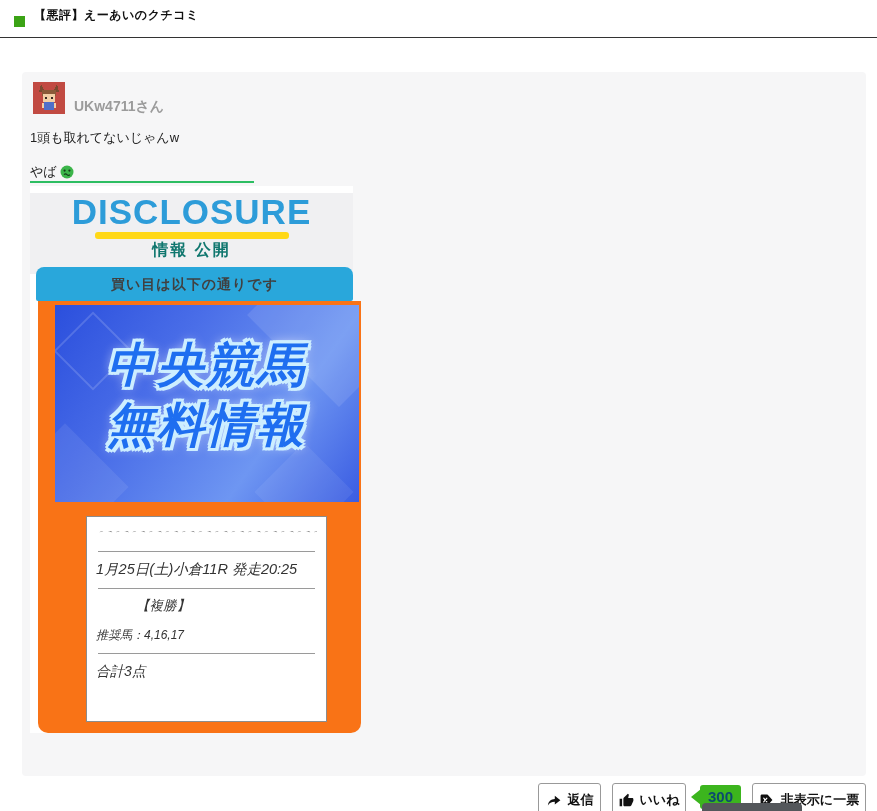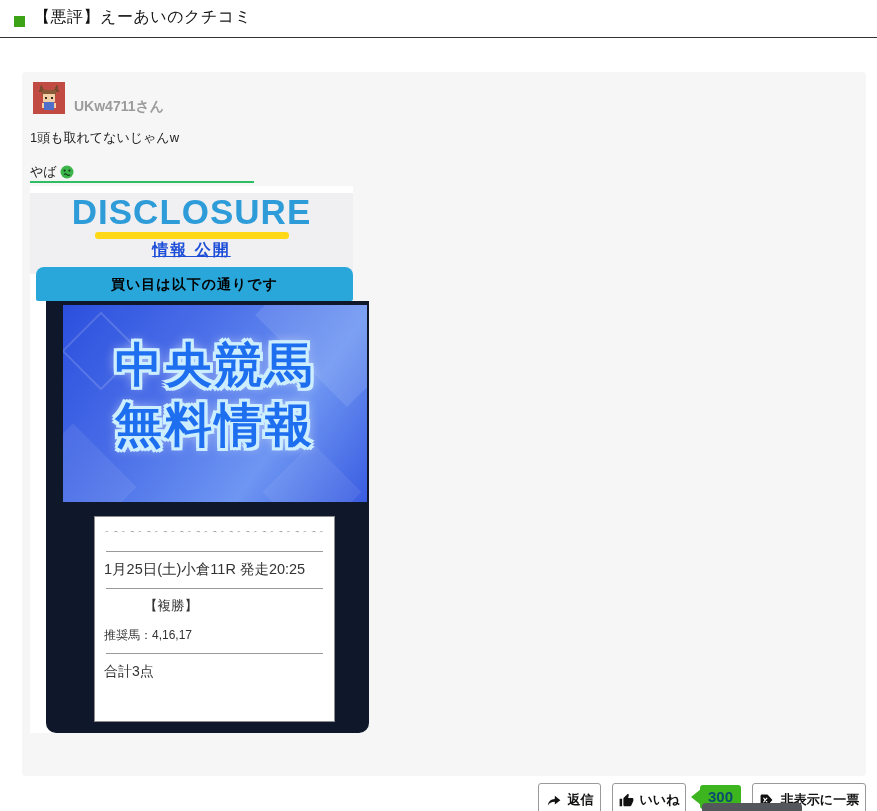--- a/index.html
+++ b/index.html
@@ -2,39 +2,39 @@
 <html><head>
 <meta charset="utf-8">
 <style>
   * { margin:0; padding:0; box-sizing:border-box; }
   html,body { background:#fff; }
   body { font-family:"Liberation Sans","DejaVu Sans",sans-serif; }
   .page { position:relative; width:877px; height:811px; overflow:hidden; background:#fff; }
 
   
   .hd-bullet { position:absolute; left:14px; top:16px; width:11px; height:11px; background:#3BA315; }
-  .hd-title  { position:absolute; left:34px; top:7px; font-size:16px; font-weight:normal; color:#111; letter-spacing:.5px; }
+  .hd-title  { position:absolute; left:34px; top:7px; font-size:12px; font-weight:bold; color:#111; letter-spacing:.5px; }
   .hd-rule   { position:absolute; left:0; top:37px; width:877px; height:0; border-top:1px solid #333; }
 
   
   .card { position:absolute; left:22px; top:72px; width:844px; height:704px; background:#f6f6f7; border-radius:4px; }
   .avatar { position:absolute; left:11px; top:10px; width:32px; height:32px; display:block; }
   .username { position:absolute; left:52px; top:26px; font-size:14px; font-weight:bold; color:#9b9b9b; }
   .cmt-line1 { position:absolute; left:8px; top:57px; font-size:13px; color:#222; }
   .cmt-line2 { position:absolute; left:8px; top:91px; font-size:13px; color:#222; display:flex; align-items:center; gap:3px; }
   .cmt-underline { position:absolute; left:8px; top:109px; width:224px; height:2px; background:#2DBE62; }
 
   
   .shot { position:absolute; left:8px; top:114px; width:323px; height:547px; background:#fff; cursor:pointer; }
   .shot-head { position:absolute; left:0; top:0; width:323px; height:81px; background:#f0f0f2;margin-top:7px; }
   .shot-headline { position:absolute; left:0; top:-3px; width:100%; text-align:center; font-size:35px; line-height:44px; font-weight:bold; color:#2D9CD9; letter-spacing:1px; z-index:2; }
   .shot-highlight { position:absolute; left:50%; top:39px; transform:translateX(-50%); width:194px; height:7px; background:#FFD818; border-radius:3px; z-index:1; }
-  .shot-subheadline { position:absolute; left:0; top:47px; width:100%; text-align:center; font-size:16px; font-weight:bold; color:#1d4ed8; letter-spacing:2px; z-index:2;text-decoration:underline; }
-  .shot-banner { position:absolute; left:6px; top:81px; width:317px; height:34px; background:#29A7DB; border-radius:8px 8px 2px 2px; color:#000000; font-size:14px; font-weight:bold; text-align:center; line-height:34px; letter-spacing:1px; }
-  .shot-body { position:absolute; left:16px; top:115px; width:323px; height:432px; background:#0f172a; border-radius:0 0 10px 10px; }
+  .shot-subheadline { position:absolute; left:0; top:47px; width:100%; text-align:center; font-size:16px; font-weight:bold; color:#0f766e; letter-spacing:2px; z-index:2; }
+  .shot-banner { position:absolute; left:6px; top:81px; width:317px; height:34px; background:#29A7DB; border-radius:8px 8px 2px 2px; color:#404040; font-size:14px; font-weight:bold; text-align:center; line-height:34px; letter-spacing:1px; }
+  .shot-body { position:absolute; left:8px; top:115px; width:323px; height:432px; background:#f97316; border-radius:0 0 10px 10px;font-style:italic; }
 
   
   .promo { position:absolute; left:17px; top:4px; width:304px; height:197px; overflow:hidden;
            background:linear-gradient(125deg,#2b4fdd 0%,#4a6ee8 35%,#6e96f2 70%,#3a5ce2 100%); }
   .promo .shp { position:absolute; background:rgba(255,255,255,.10); }
   .promo .s1 { width:130px; height:130px; right:-45px; top:-55px; transform:rotate(45deg); }
   .promo .s2 { width:90px; height:90px; left:-35px; bottom:-30px; transform:rotate(45deg); background:rgba(255,255,255,.08); }
   .promo .s3 { width:70px; height:70px; right:20px; bottom:-25px; transform:rotate(45deg); background:rgba(255,255,255,.07); }
   .promo .s4 { width:56px; height:56px; left:10px; top:18px; transform:rotate(45deg); border:2px solid rgba(255,255,255,.16); background:transparent; }
   .promo-text { position:relative; z-index:2; padding-top:30px; text-align:center; font-weight:bold; font-size:47px; line-height:60px; letter-spacing:3px; color:#1e6ef0;

